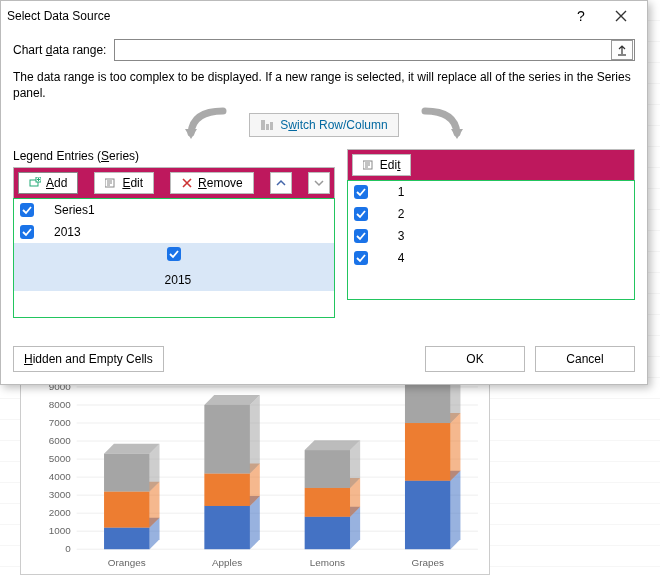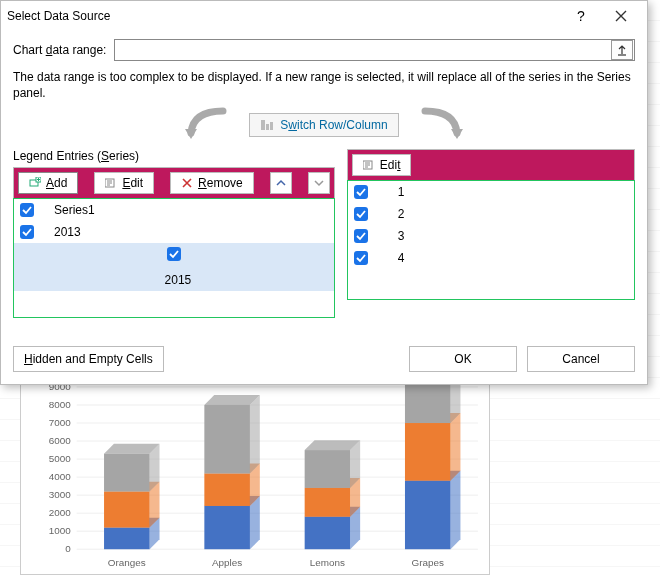--- a/index.html
+++ b/index.html
@@ -119,21 +119,21 @@
   .footer {
     display: flex; align-items: center;
     margin-top: 28px;
     gap: 10px;
   }
   .footer .spacer { flex: 1; }
   .dlg-btn {
     border: 1px solid #bbb;
     background: #fff;
     padding: 5px 0;
-    width: 108px;
+    width: 100px;
     text-align: center;
     font-size: 12px;
   }
 
   
   .sheet {
     position: absolute;
     left: 0; top: 0; width: 660px; height: 586px;
     background: repeating-linear-gradient(to bottom, #fff 0 20px, #f6f6f6 20px 21px);
     z-index: -1;

